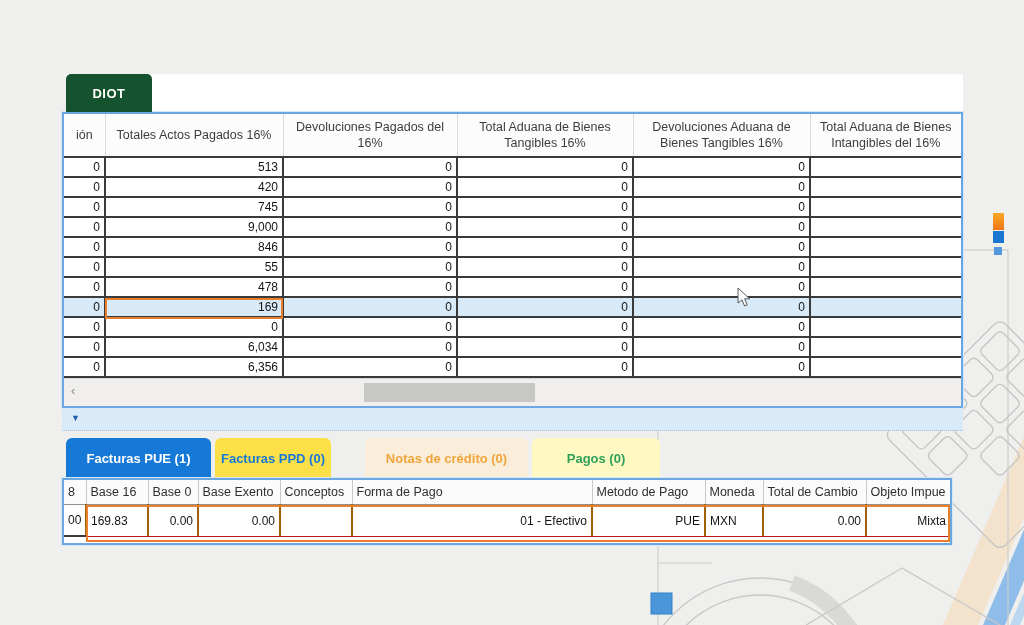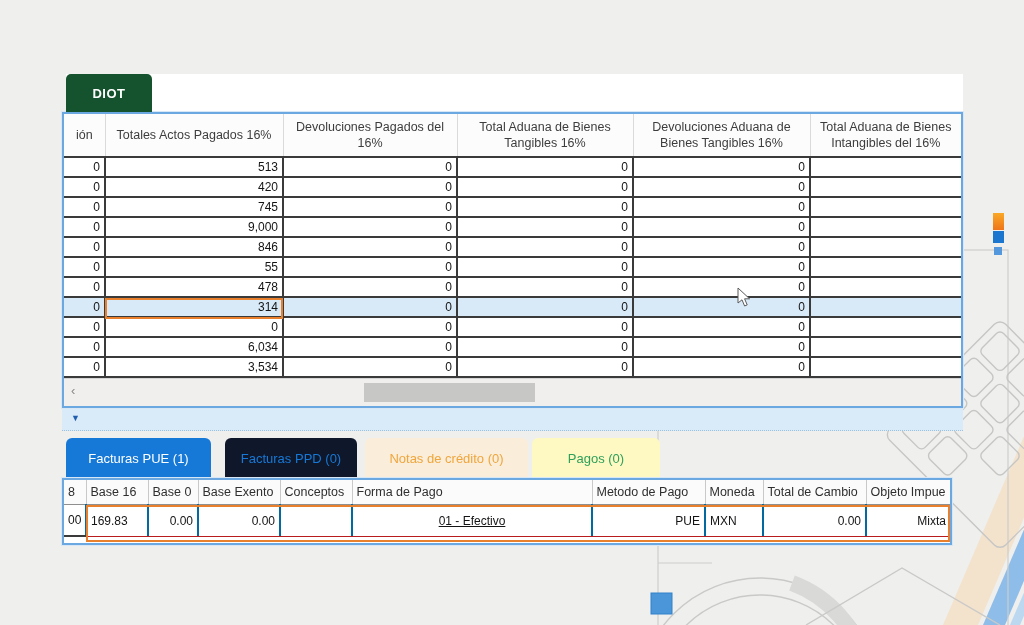--- a/index.html
+++ b/index.html
@@ -65,36 +65,36 @@
   .splitter{
     position:absolute;left:62px;top:409px;width:901px;height:22px;z-index:2;
     background:#d9eaf8;border-bottom:1px dotted #9fc0dd;box-sizing:border-box;
   }
   .splitter .tri{position:absolute;left:9px;top:5px;font-size:9px;color:#1f5fae;line-height:9px}
 
   
   .btab{
     position:absolute;top:438px;height:40px;z-index:2;border-radius:6px 6px 0 0;
     display:flex;align-items:center;justify-content:center;
-    font-size:13px;font-weight:normal;cursor:default;text-align:center;
+    font-size:13px;font-weight:bold;cursor:default;text-align:center;
   }
   .btab-pue{left:66px;width:145px;background:#1679d7;color:#ffffff}
-  .btab-ppd{left:225px;width:132px;background:#0f172a;color:#1679d7}
+  .btab-ppd{left:215px;width:116px;background:#fde047;color:#1679d7}
   .btab-notas{left:365px;width:163px;background:#faeeda;color:#f0a53c}
   .btab-pagos{left:532px;width:128px;background:#fef9c3;color:#2fa05a}
 
   .bottom-grid{width:886px}
   .bottom-grid th{
     height:24px;font-size:12.5px;font-weight:normal;color:#2f2f2f;background:#fbfbfc;
     border-right:1px solid #c9c9c9;border-bottom:1px solid #8f8f8f;
     padding:0 4px;text-align:left;white-space:nowrap;overflow:hidden;
   }
   .bottom-grid td{
     height:30px;font-size:12px;color:#141414;background:#fff;
-    border-right:2px solid #0369a1;padding:0 4px;
+    border-right:2px solid #a16207;padding:0 4px;
     white-space:nowrap;overflow:hidden;vertical-align:middle;
   }
   .bottom-grid th:last-child,.bottom-grid td:last-child{border-right:none}
   .bottom-grid td.rowhdr{border-bottom:2px solid #3a3a3a}
 
   .row-highlight{
     position:absolute;left:22px;top:25px;width:864px;height:37px;
     border:2px solid #e8802e;box-sizing:border-box;pointer-events:none;z-index:3;
   }
 
@@ -219,21 +219,21 @@
           <tr>
             <td>0</td>
             <td>478</td>
             <td>0</td>
             <td>0</td>
             <td>0</td>
             <td></td>
           </tr>
           <tr class="selected">
             <td>0</td>
-            <td>314</td>
+            <td>169</td>
             <td>0</td>
             <td>0</td>
             <td>0</td>
             <td></td>
           </tr>
           <tr>
             <td>0</td>
             <td>0</td>
             <td>0</td>
             <td>0</td>
@@ -243,21 +243,21 @@
           <tr>
             <td>0</td>
             <td>6,034</td>
             <td>0</td>
             <td>0</td>
             <td>0</td>
             <td></td>
           </tr>
           <tr>
             <td>0</td>
-            <td>3,534</td>
+            <td>6,356</td>
             <td>0</td>
             <td>0</td>
             <td>0</td>
             <td></td>
           </tr>
         </tbody>
     </table>
     <div class="cell-highlight"></div>
     <div class="hscroll">
       <span class="arrow">‹</span>
@@ -310,21 +310,21 @@
             <th>Objeto Impue</th>
           </tr>
         </thead>
       <tbody>
           <tr id="bot-row">
             <td class="rowhdr" style="text-align: right;">00</td>
             <td style="text-align: left;">169.83</td>
             <td style="text-align: right;">0.00</td>
             <td style="text-align: right;">0.00</td>
             <td style="text-align: left;"></td>
-            <td style="text-align: center; text-decoration: underline;">01 - Efectivo</td>
+            <td style="text-align: right;">01 - Efectivo</td>
             <td style="text-align: right;">PUE</td>
             <td style="text-align: left;">MXN</td>
             <td style="text-align: right;">0.00</td>
             <td style="text-align: right;">Mixta</td>
           </tr>
         </tbody>
     </table>
     <div class="row-highlight"></div>
   </div>
 

